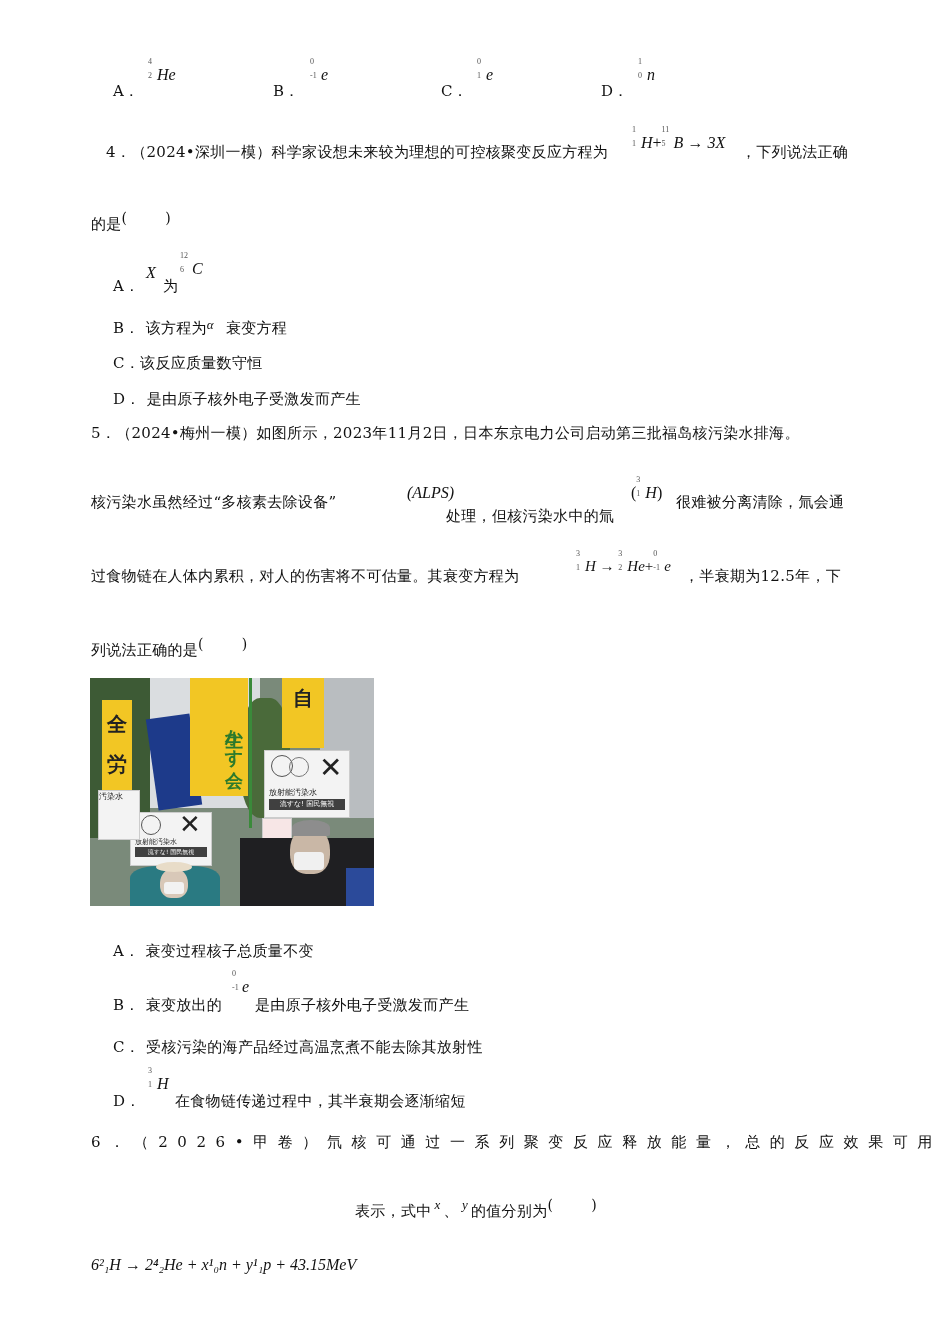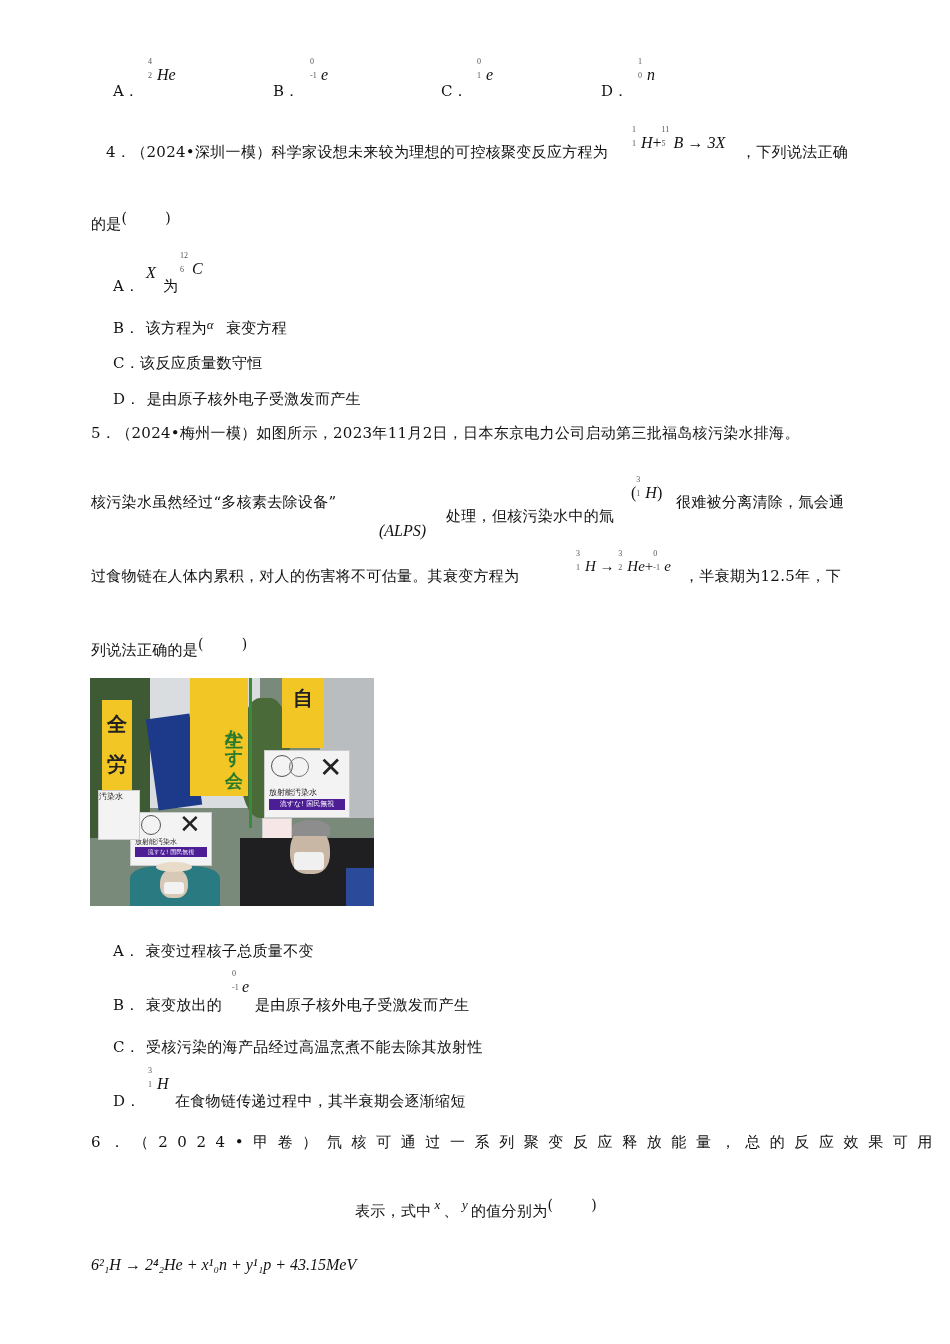--- a/index.html
+++ b/index.html
@@ -15,21 +15,21 @@
   .paren { font-size: 14px; }
   .q-text { font-size: 15px; letter-spacing: 0.3px; }
   .spread { letter-spacing: 9.6px; }
   .photo { position: absolute; left: 90px; top: 678px; width: 284px; height: 228px; overflow: hidden;
            background: #7a8a7a; }
   .photo .bld { position: absolute; background: #cfd3d6; }
   .photo .banner { position: absolute; background: #f2c624; color: #222; font-weight: bold;
                    font-family: "DejaVu Sans", sans-serif; text-align: center; }
   .photo .blue { position: absolute; background: #1d3a8a; transform: rotate(-8deg); }
   .photo .sign { position: absolute; background: #f3f3f3; border: 1px solid #ccc; }
-  .photo .signbar { position: absolute; background: #4c1d95; color: #fff; font-size: 7px; text-align: center;
+  .photo .signbar { position: absolute; background: #404040; color: #fff; font-size: 7px; text-align: center;
                     font-family: "DejaVu Sans", sans-serif; }
   .photo .x { position: absolute; color: #222; font-weight: bold; font-family: "DejaVu Sans", sans-serif; }
   .photo .person { position: absolute; border-radius: 50% 50% 40% 40%; }
 </style>
 </head>
 <body>
 
 <div class="abs" style="left:113px;top:82px;">
   <span>A．</span>
 </div>
@@ -95,21 +95,21 @@
 <div class="abs q-text" style="left:113px;top:390px;">
   <span>D．</span><span style="margin-left:6px">是由原子核外电子受激发而产生</span>
 </div>
 
 <div class="abs q-text" style="left:91px;top:424px;">
   <span>5．</span><span>（2024•梅州一模）</span><span>如图所示，2023年11月2日，日本东京电力公司启动第三批福岛核污染水排海。</span>
 </div>
 <div class="abs q-text" style="left:91px;top:493px;">
   <span>核污染水虽然经过“多核素去除设备”</span>
 </div>
-<div class="abs math" style="left:379px;top:484px;margin-top:38px;">
+<div class="abs math" style="left:407px;top:484px;">
   <span>(ALPS)</span>
 </div>
 <div class="abs q-text" style="left:446px;top:507px;text-align:center;">
   <span>处理，但核污染水中的氚</span>
 </div>
 <div class="abs math" style="left:631px;top:484px;">
   <span style="font-style:normal">(</span><span class="iso"><span class="sup">3</span><span class="sub">1</span><span class="sym">H</span></span><span style="font-style:normal">)</span>
 </div>
 <div class="abs q-text" style="left:676px;top:493px;">
   <span>很难被分离清除，氚会通</span>
@@ -188,20 +188,20 @@
   <span>D．</span>
 </div>
 <div class="abs math" style="left:148px;top:1075px;">
   <span class="iso"><span class="sup">3</span><span class="sub">1</span><span class="sym">H</span></span>
 </div>
 <div class="abs q-text" style="left:175px;top:1092px;">
   <span>在食物链传递过程中，其半衰期会逐渐缩短</span>
 </div>
 
 <div class="abs q-text" style="left:91px;top:1133px;">
-  <span style="letter-spacing:9px">6．</span><span class="spread">（2024•甲卷）</span><span class="spread">氘核可通过一系列聚变反应释放能量，总的反应效果可用</span>
+  <span style="letter-spacing:9px">6．</span><span class="spread">（2026•甲卷）</span><span class="spread">氘核可通过一系列聚变反应释放能量，总的反应效果可用</span>
 </div>
 <div class="abs math" style="left:91px;top:1256px;font-size:16px;">
   <span>6²₁H → 2⁴₂He + x¹₀n + y¹₁p + 43.15MeV</span>
 </div>
 <div class="abs q-text" style="left:355px;top:1202px;">
   <span>表示，式中</span><span class="math" style="font-size:13px;position:relative;top:-7px;margin:0 3px">x</span><span>、</span><span class="math" style="font-size:13px;position:relative;top:-7px;margin:0 3px">y</span><span>的值分别为</span><span class="paren" style="position:relative;top:-6px;white-space:pre">(        )</span>
 </div>
 
 </body></html>

